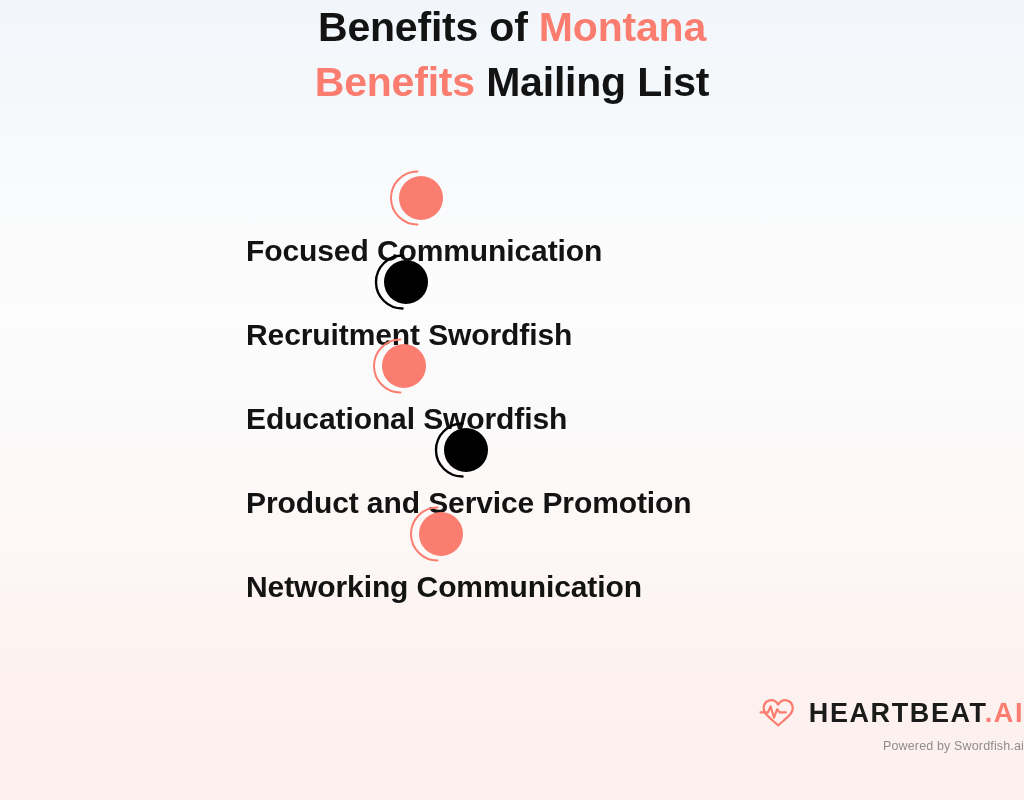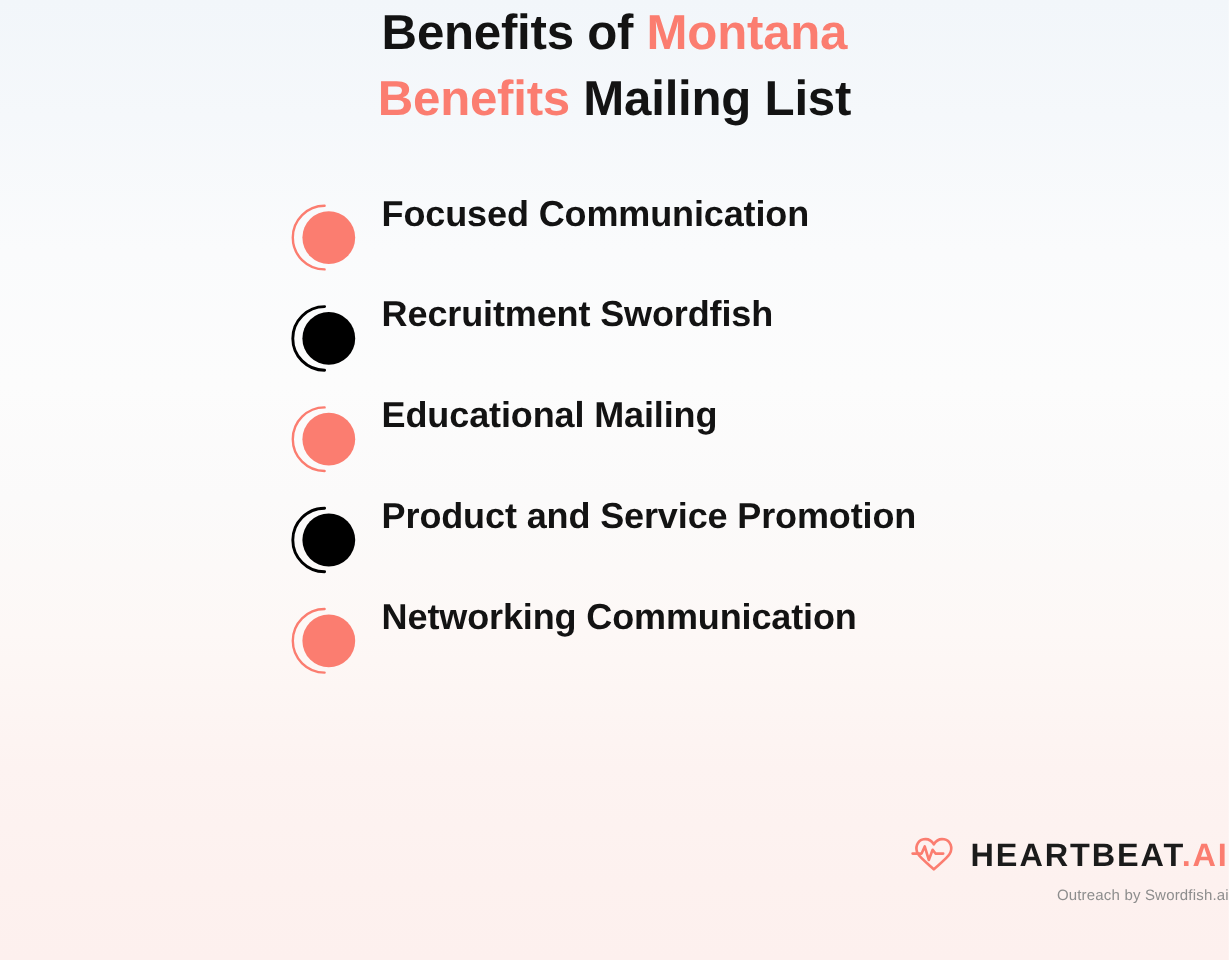--- a/index.html
+++ b/index.html
@@ -62,23 +62,24 @@
     width: 100%;
     padding-left: 236px;
     box-sizing: border-box;
     display: flex;
     flex-direction: column;
     align-items: flex-start;
   }
 
   .benefit-row {
     display: flex;
-    align-items: flex-start;
+    align-items: center;
     height: 72px;
     margin-bottom: 12px;
+    flex-direction: column;
   }
   .benefit-row:last-child { margin-bottom: 0; }
 
   .bullet {
     position: relative;
     width: 72px;
     height: 72px;
     flex: 0 0 72px;
   }
   .bullet svg {
@@ -164,21 +165,21 @@
       <span class="benefit-label">Recruitment Swordfish</span>
     </div>
 
     <div class="benefit-row">
       <span class="bullet">
         <svg width="72" height="72" viewBox="0 0 72 72" aria-hidden="true">
           <path d="M 34.5 9.5 A 26.5 26.5 0 1 0 34.5 62.5" fill="none" stroke="#fb7d70" stroke-width="2" stroke-linecap="round"></path>
           <circle cx="38" cy="36" r="22" fill="#fb7d70"></circle>
         </svg>
       </span>
-      <span class="benefit-label">Educational Mailing</span>
+      <span class="benefit-label">Educational Swordfish</span>
     </div>
 
     <div class="benefit-row">
       <span class="bullet">
         <svg width="72" height="72" viewBox="0 0 72 72" aria-hidden="true">
           <path d="M 34.5 9.5 A 26.5 26.5 0 1 0 34.5 62.5" fill="none" stroke="#000000" stroke-width="2.4" stroke-linecap="round"></path>
           <circle cx="38" cy="36" r="22" fill="#000000"></circle>
         </svg>
       </span>
       <span class="benefit-label">Product and Service Promotion</span>
@@ -199,16 +200,16 @@
   <div class="footer">
     <div class="logo-row">
       <span class="logo-mark">
         <svg width="38" height="34" viewBox="0 0 38 34" aria-hidden="true">
           <path d="M19.2 30.4 C 16.4 27.6 8.2 21.4 6.0 17.6 C 3.0 12.6 5.4 6.4 10.6 5.4 C 14.2 4.7 17.4 6.6 19.2 9.6 C 21.0 6.6 24.2 4.7 27.8 5.4 C 33.0 6.4 35.4 12.6 32.4 17.6 C 30.2 21.4 22.0 27.6 19.2 30.4 Z" fill="none" stroke="#fb7d70" stroke-width="2.2" stroke-linejoin="round" stroke-linecap="round"></path>
           <path d="M1.5 17.3 H9.0 L11.6 11.4 L15.0 22.6 L18.2 14.2 L20.6 17.3 H27.0" fill="none" stroke="#fb7d70" stroke-width="2.2" stroke-linejoin="round" stroke-linecap="round"></path>
         </svg>
       </span>
       <span class="logo-word"><span>HEARTBEAT</span><span class="dot-ai">.AI</span></span>
     </div>
-    <div class="tagline">Outreach by Swordfish.ai</div>
+    <div class="tagline">Powered by Swordfish.ai</div>
   </div>
 
 </div>
 
 </body></html>

